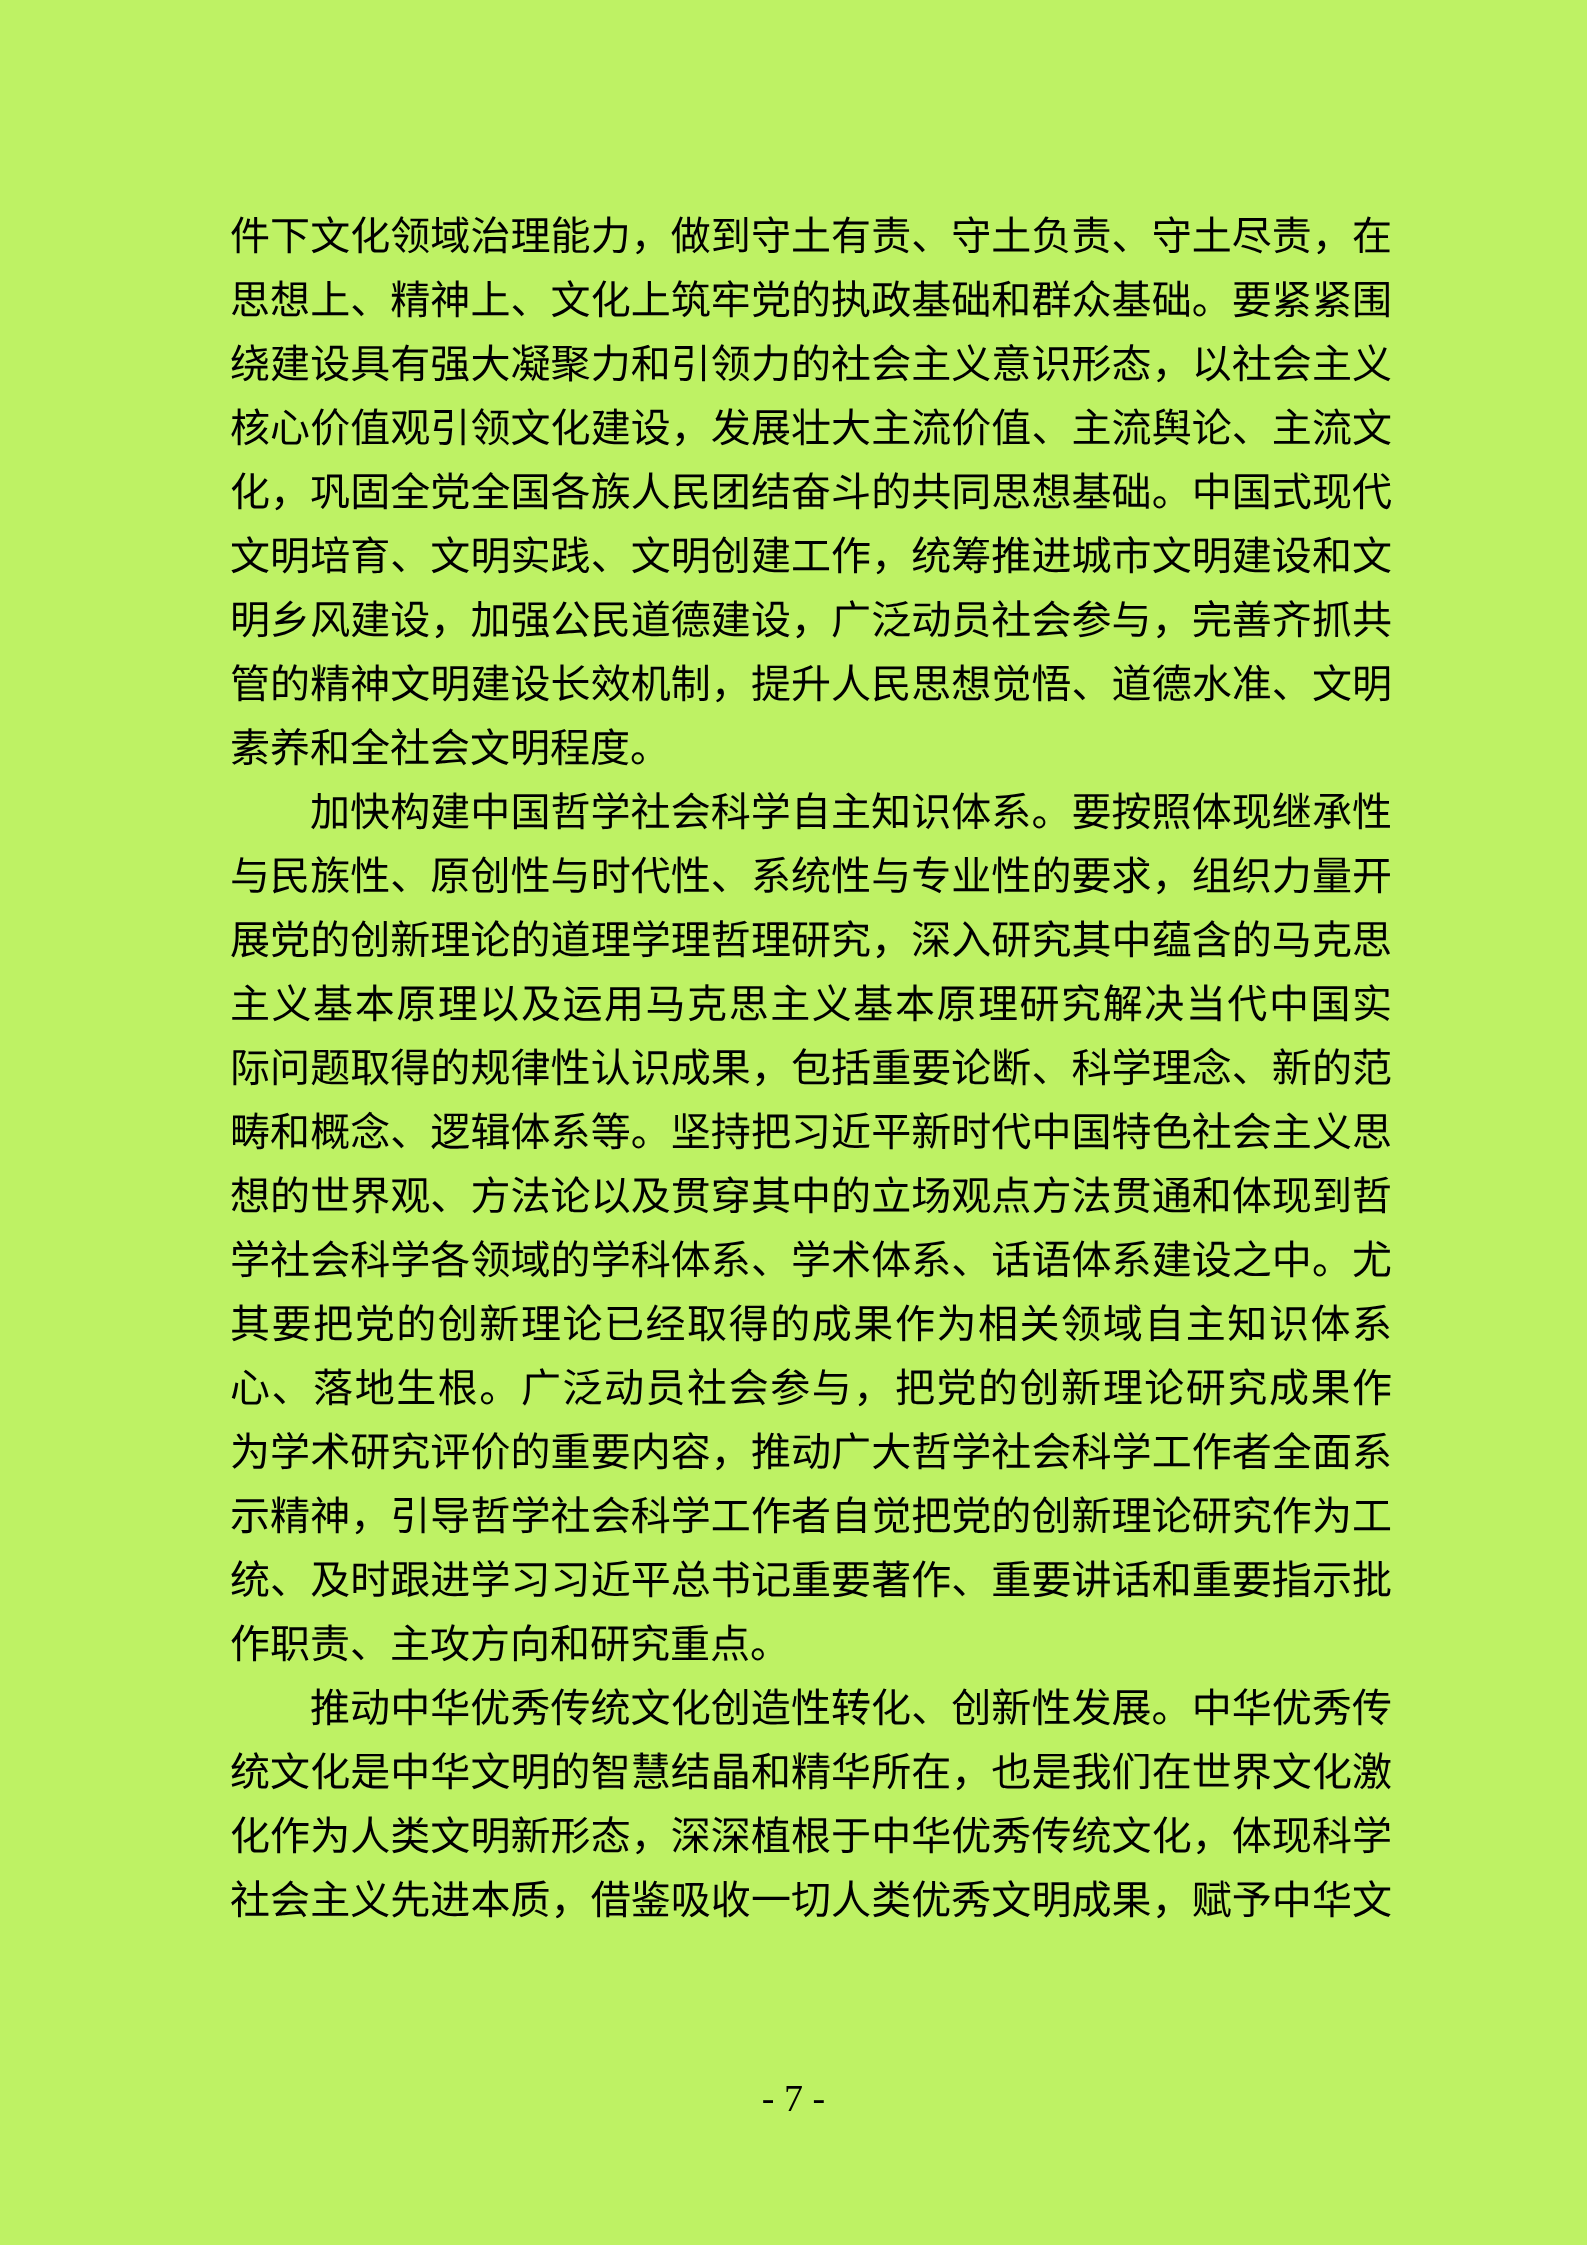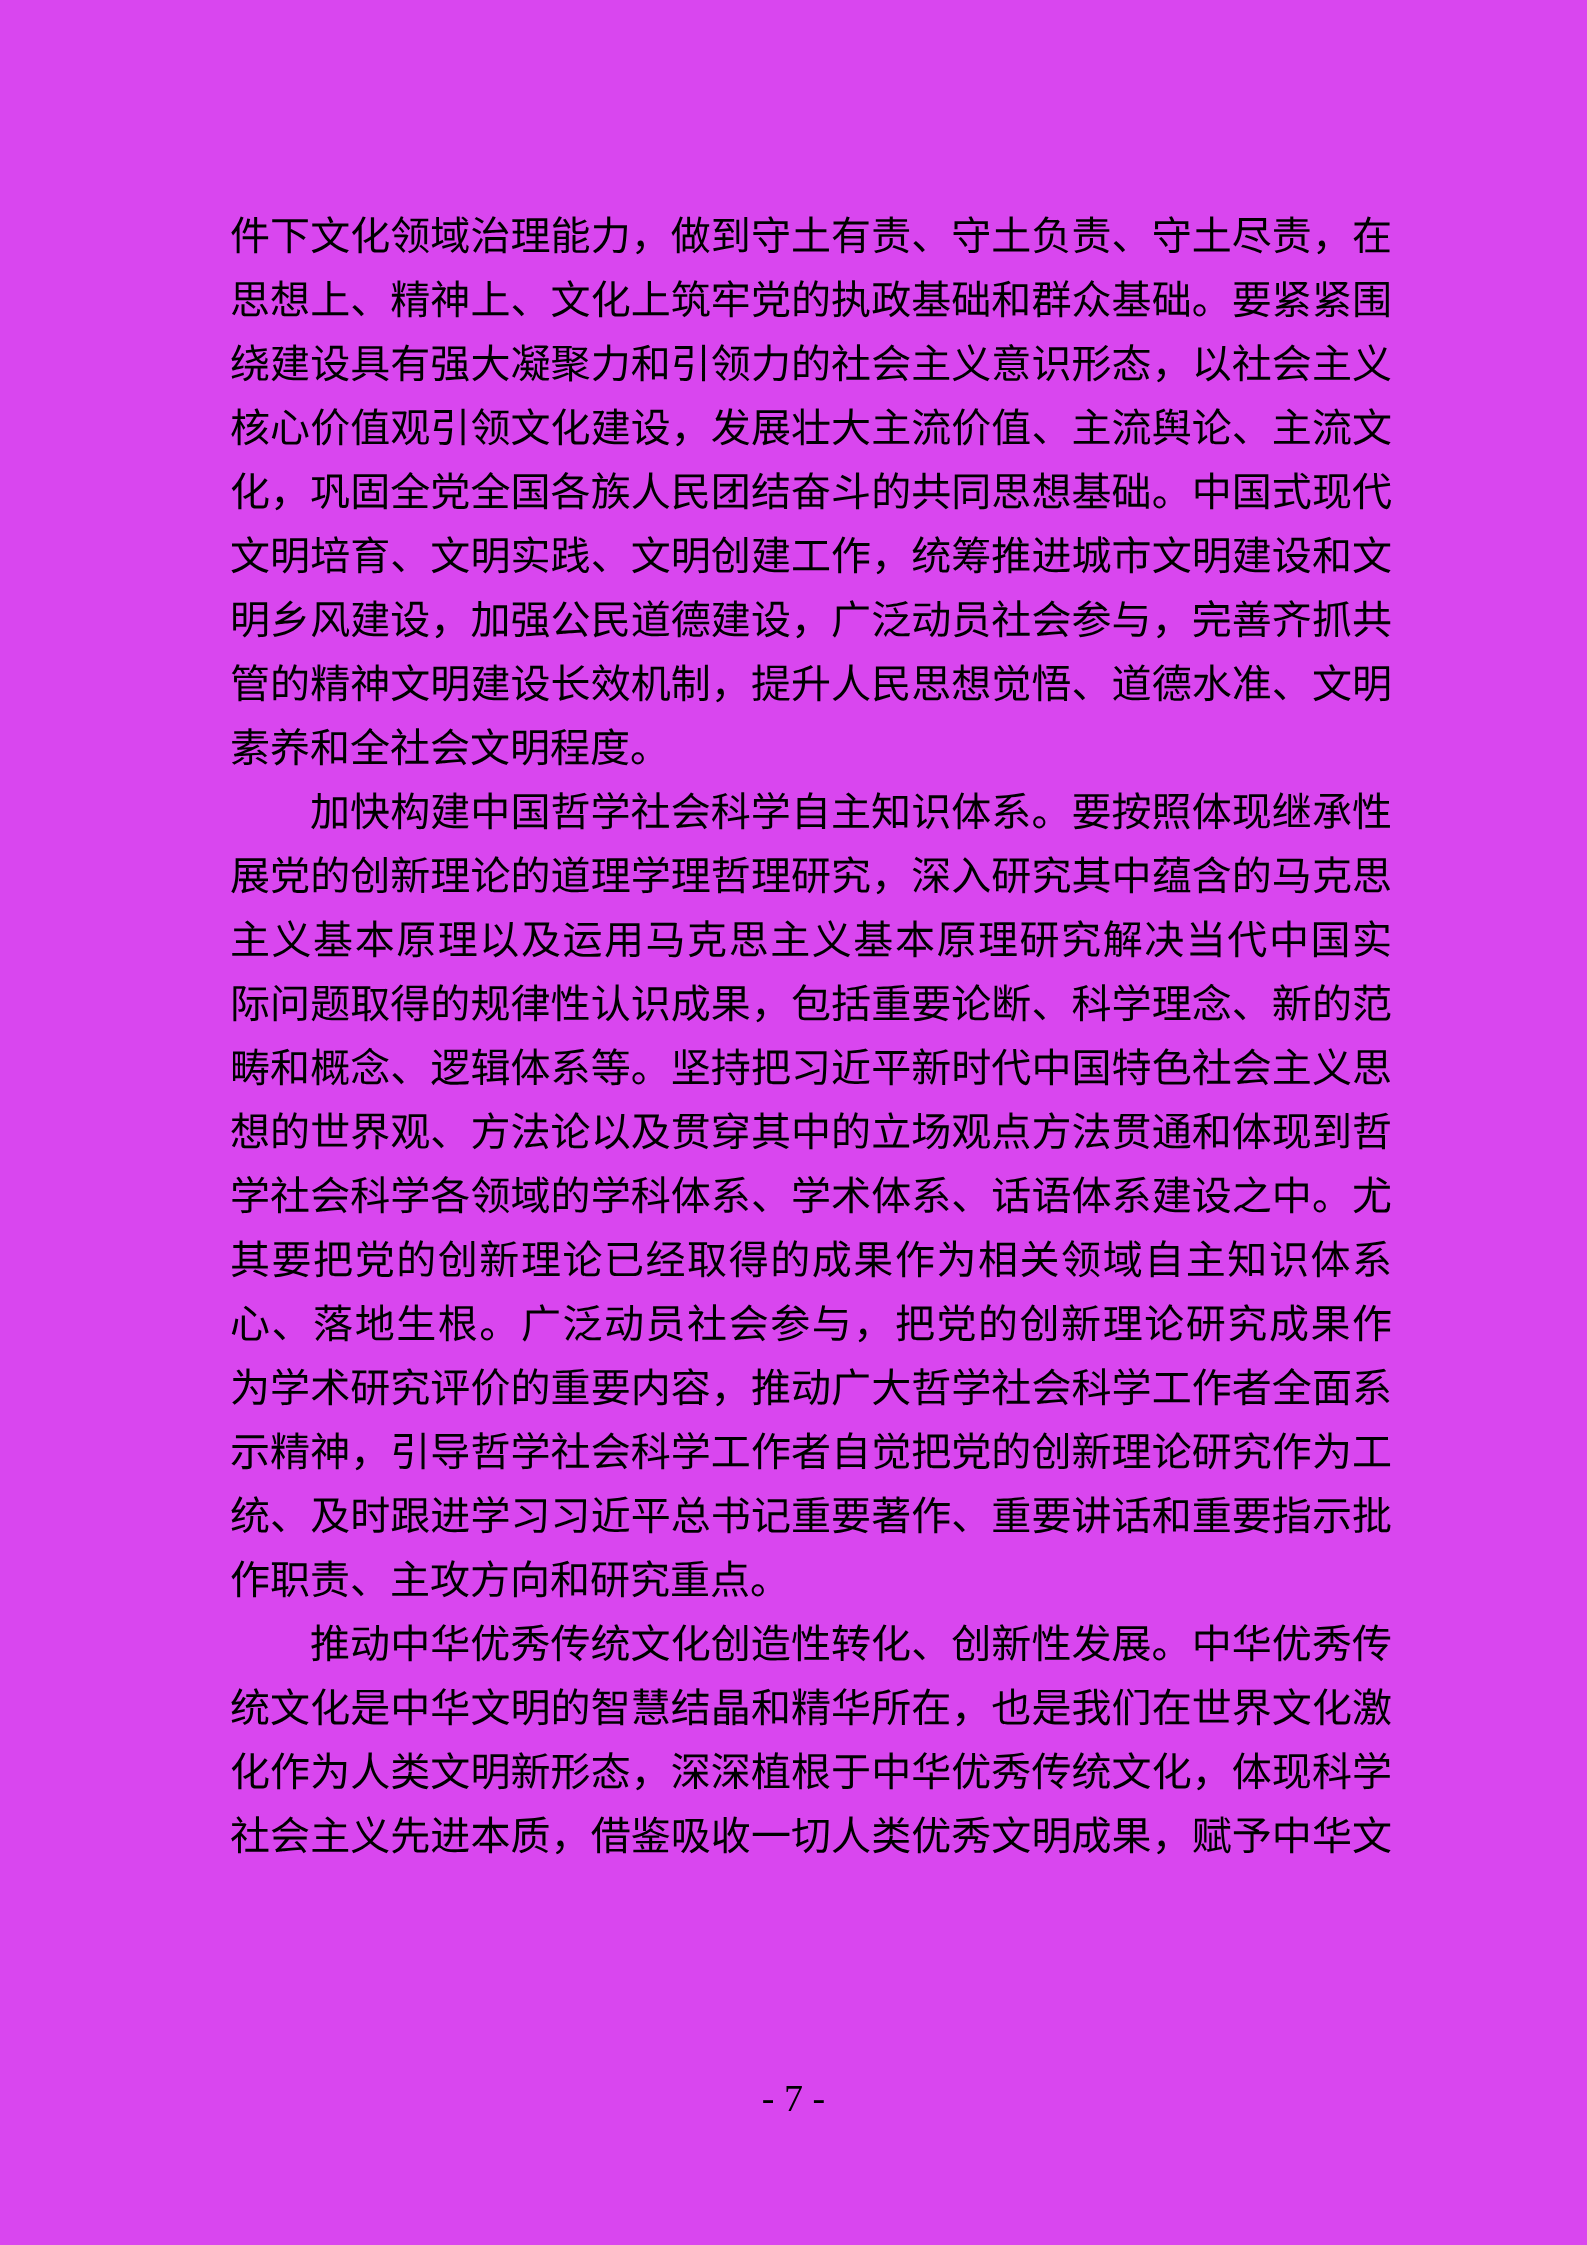--- a/index.html
+++ b/index.html
@@ -4,21 +4,21 @@
 <style>
   html, body {
     margin: 0;
     padding: 0;
     background: #ffffff;
   }
   .page {
     position: relative;
     width: 1587px;
     height: 2245px;
-    background: #d946ef;
+    background: #bef264;
     overflow: hidden;
     font-family: "Liberation Serif", "DejaVu Serif", serif;
     color: #000000;
   }
   .text-block {
     position: absolute;
     left: 230px;
     top: 205px;
     width: 1162px;
     font-size: 40px;
@@ -67,20 +67,21 @@
         <div class="line">绕建设具有强大凝聚力和引领力的社会主义意识形态，以社会主义</div>
         <div class="line">核心价值观引领文化建设，发展壮大主流价值、主流舆论、主流文</div>
         <div class="line">化，巩固全党全国各族人民团结奋斗的共同思想基础。中国式现代</div>
         <div class="line">文明培育、文明实践、文明创建工作，统筹推进城市文明建设和文</div>
         <div class="line">明乡风建设，加强公民道德建设，广泛动员社会参与，完善齐抓共</div>
         <div class="line">管的精神文明建设长效机制，提升人民思想觉悟、道德水准、文明</div>
         <div class="line para-end">素养和全社会文明程度。</div>
       </div>
       <div class="paragraph">
         <div class="line indent">加快构建中国哲学社会科学自主知识体系。要按照体现继承性</div>
+        <div class="line">与民族性、原创性与时代性、系统性与专业性的要求，组织力量开</div>
         <div class="line">展党的创新理论的道理学理哲理研究，深入研究其中蕴含的马克思</div>
         <div class="line">主义基本原理以及运用马克思主义基本原理研究解决当代中国实</div>
         <div class="line">际问题取得的规律性认识成果，包括重要论断、科学理念、新的范</div>
         <div class="line">畴和概念、逻辑体系等。坚持把习近平新时代中国特色社会主义思</div>
         <div class="line">想的世界观、方法论以及贯穿其中的立场观点方法贯通和体现到哲</div>
         <div class="line">学社会科学各领域的学科体系、学术体系、话语体系建设之中。尤</div>
         <div class="line">其要把党的创新理论已经取得的成果作为相关领域自主知识体系</div>
         <div class="line">心、落地生根。广泛动员社会参与，把党的创新理论研究成果作</div>
         <div class="line">为学术研究评价的重要内容，推动广大哲学社会科学工作者全面系</div>
         <div class="line">示精神，引导哲学社会科学工作者自觉把党的创新理论研究作为工</div>

